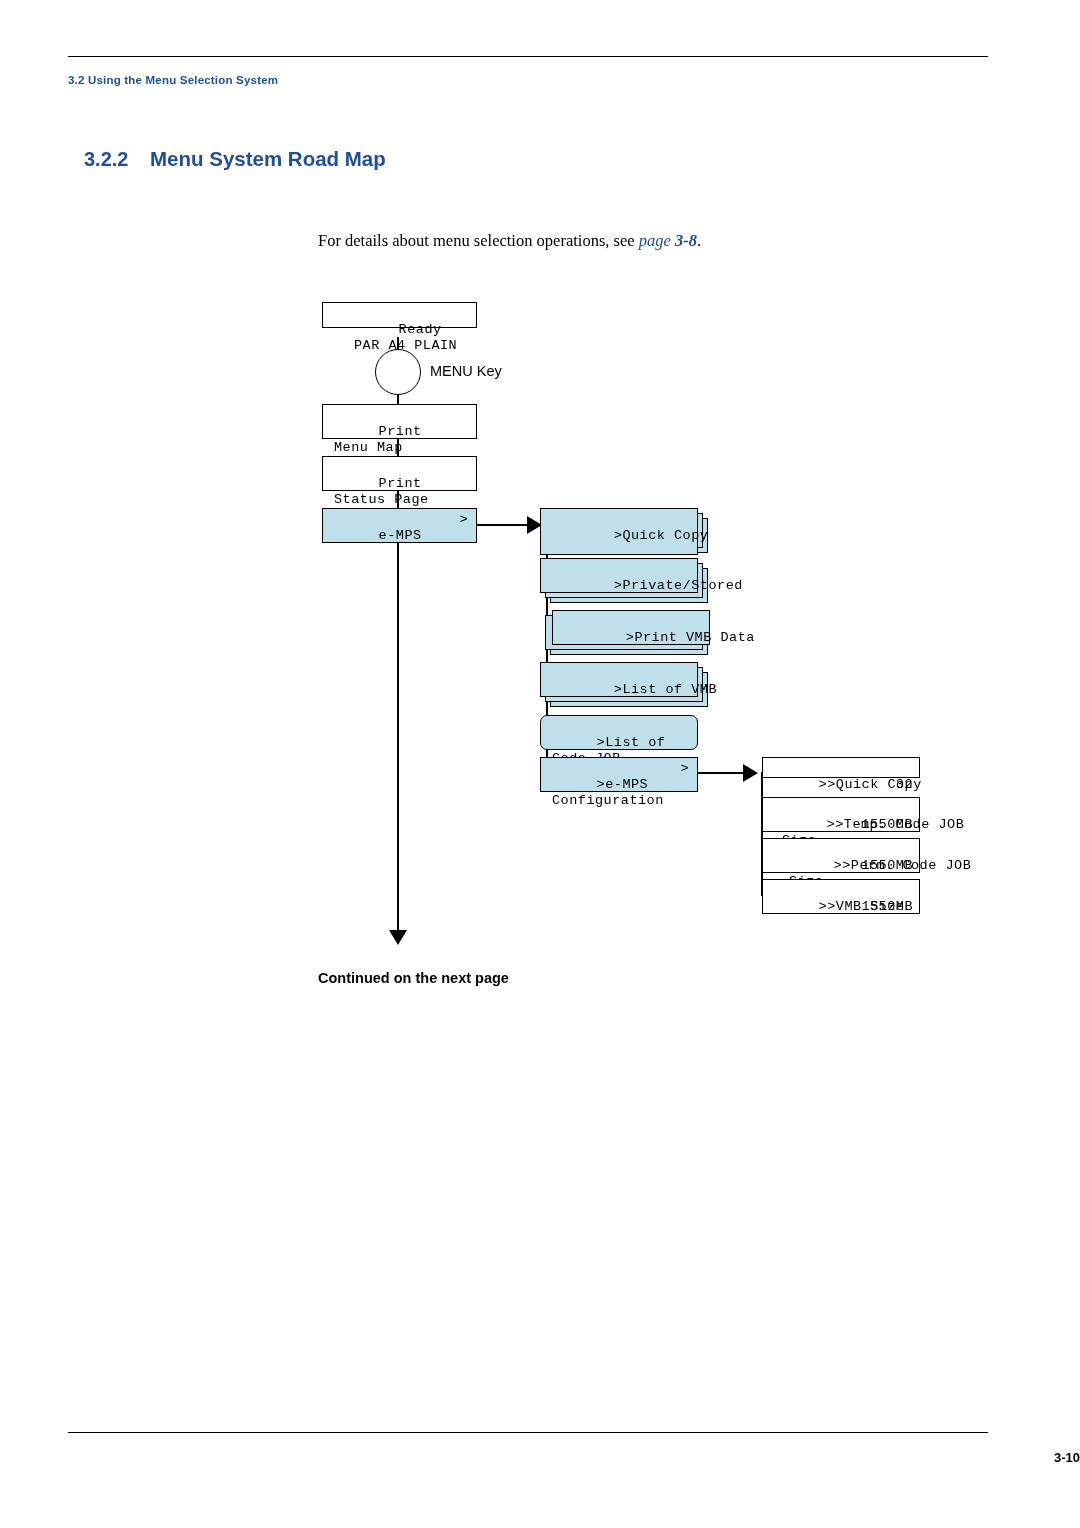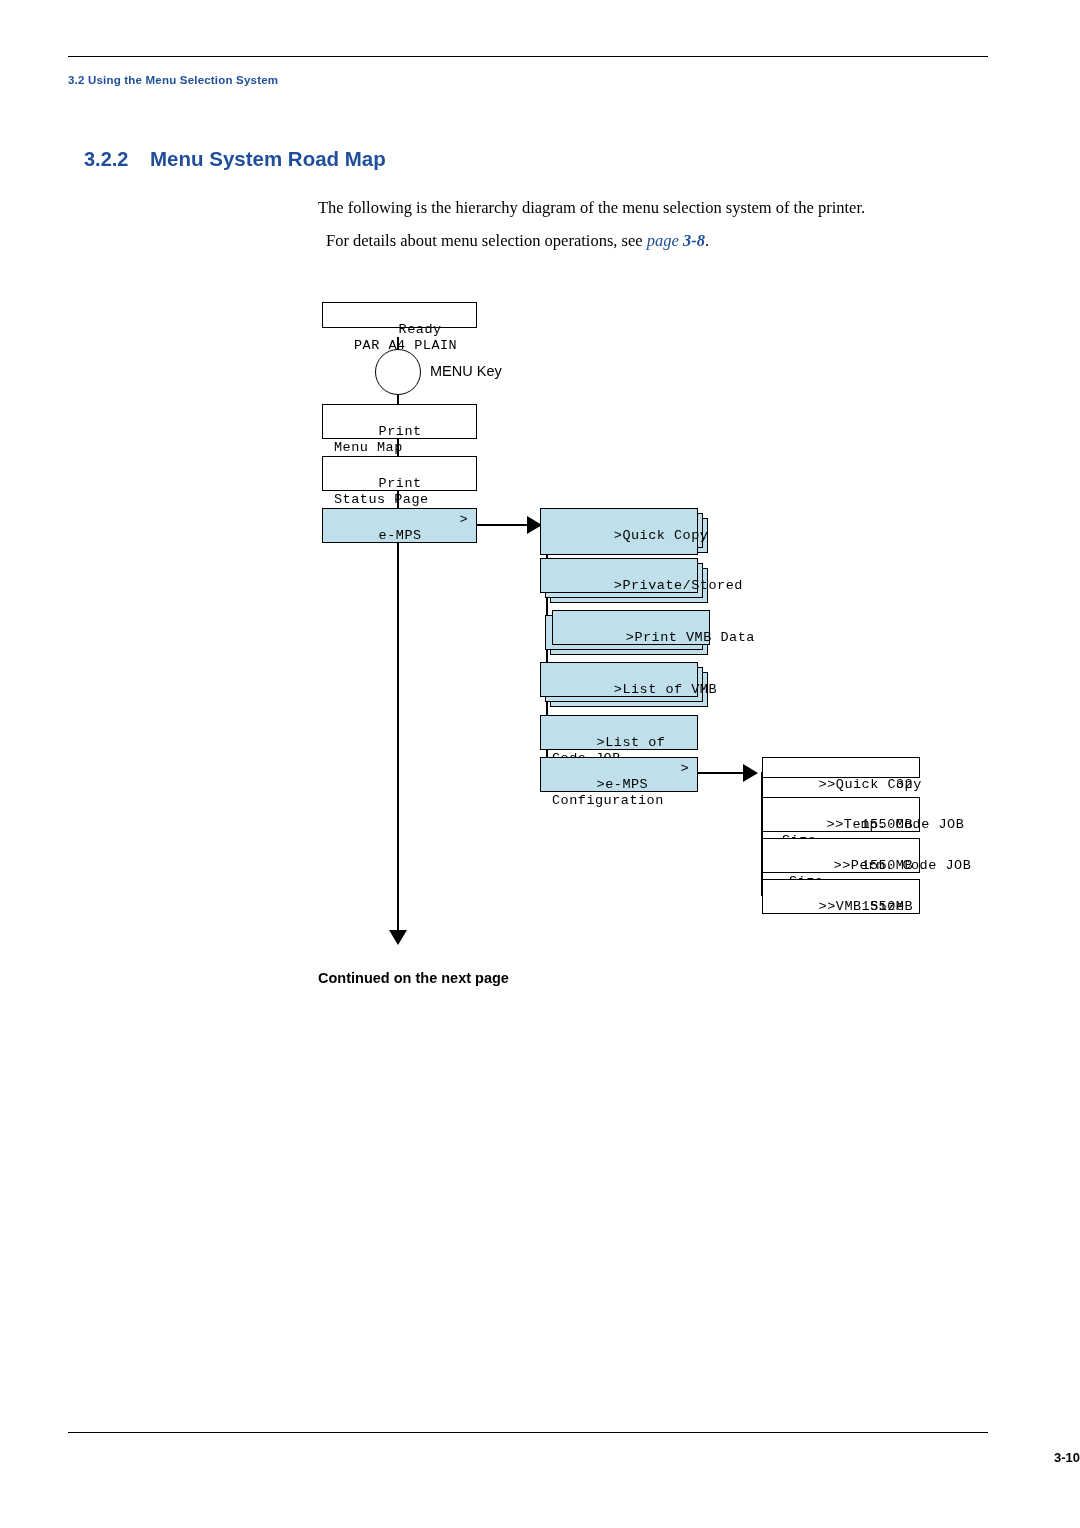--- a/index.html
+++ b/index.html
@@ -54,21 +54,21 @@
   }
   
   .para {
     position: absolute;
     left: 318px;
     font-family: "Liberation Serif", serif;
     font-size: 16.5px;
     color: #000000;
   }
   .para1 { top: 198px; }
-  .para2 { top: 231px; margin-left: 8px; }
+  .para2 { top: 231px; }
   .xref {
     color: #1f4e9c;
     font-style: italic;
   }
   .xref b { font-weight: bold; font-style: italic;}
   
   .diagram {
     position: absolute;
     left: 0; top: 0;
     width: 1080px;
@@ -180,21 +180,20 @@
 <body>
 
 <div class="page">
 
   <div class="header-rule"></div>
   <div class="header-text">3.2 Using the Menu Selection System</div>
 
   <div class="sec-num">3.2.2</div>
   <div class="sec-title">Menu System Road Map</div>
 
-  <div class="para para1">The following is the hierarchy diagram of the menu selection system of the printer.</div>
   <div class="para para2"><span>For details about menu selection operations, see </span><span class="xref"><i>page </i><b>3-8</b></span><span>.</span></div>
 
   <div class="diagram">
 
     <div class="lcd" style="left:322px; top:302px; width:155px; height:26px;padding-left:24px;">
       <span>Ready</span><span class="l2">PAR A4 PLAIN</span>
     </div>
 
     <div class="vline" style="left:397px; top:337px; width:2.4px; height:68px;"></div>
 
@@ -250,21 +249,21 @@
     </div>
 
     <div class="stack" style="left:540px; top:662px;">
       <div class="sh" style="left:10px; top:10px; width:158px; height:35px;"></div>
       <div class="sh" style="left:5px; top:5px; width:158px; height:35px;"></div>
       <div class="lcd blue" style="left:0; top:0; width:158px; height:35px;">
         <span>&gt;List of VMB</span>
       </div>
     </div>
 
-    <div class="lcd blue" style="left:540px; top:715px; width:158px; height:35px;">
+    <div class="lcd blue" style="left:540px; top:715px; width:158px; height:35px;border-radius:7px;">
       <span>&gt;List of</span><span class="l2">Code JOB</span>
     </div>
 
     <div class="lcd blue" style="left:540px; top:757px; width:158px; height:35px;">
       <span>&gt;e-MPS</span><span class="arrow-r">&gt;</span><span class="l2">Configuration</span>
     </div>
 
     <div class="hline" style="left:698px; top:772px; width:50px;"></div>
     <div class="arrowright" style="left:743px; top:764px;"></div>
 

